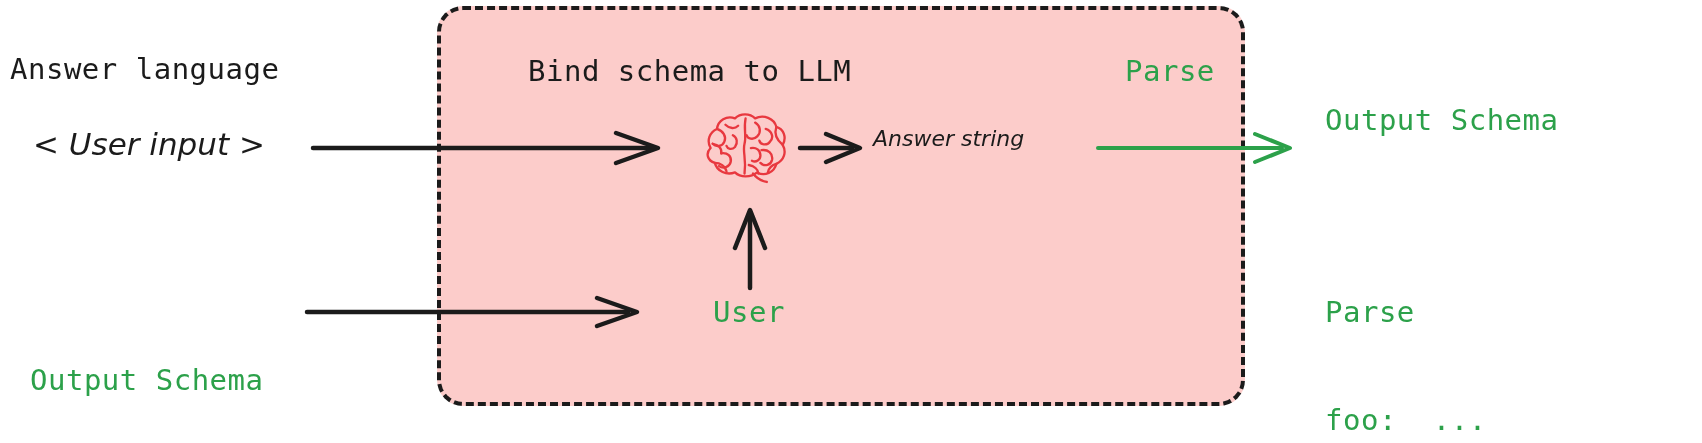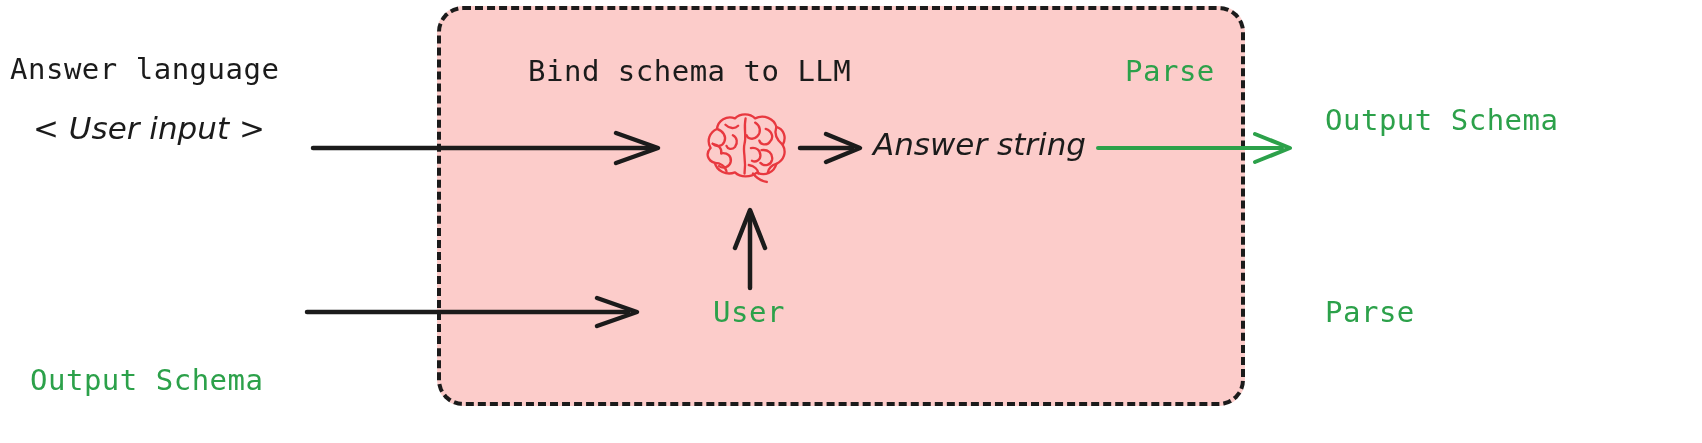--- a/index.html
+++ b/index.html
@@ -51,21 +51,21 @@
     color: #2ca14a;
   }
 
   #natural-language-label {
     left: 10px;
     top: 52px;
     font-size: 29px;
   }
   #user-input-text {
     left: 33px;
-    top: 110px;
+    top: 126px;
     font-size: 31px;
     font-weight: 500;
   }
 
   #input-schema-block {
     left: 30px;
     top: 290px;
     font-size: 29px;
     line-height: 36px;
   }
@@ -76,21 +76,21 @@
     font-size: 29px;
   }
   #parse-label {
     left: 1125px;
     top: 54px;
     font-size: 29px;
   }
   #answer-string-text {
     left: 873px;
     top: 126px;
-    font-size: 31px;
+    font-size: 22px;
     font-weight: 500;
   }
   #tool-label {
     left: 713px;
     top: 295px;
     font-size: 29px;
   }
 
   #output-schema-block {
     left: 1325px;
@@ -131,20 +131,21 @@
   <div class="abs mono green" id="parse-label">Parse</div>
 
   <div class="abs hand" id="answer-string-text">Answer string</div>
 
   <div class="abs mono green" id="tool-label">User</div>
 
   <div class="abs mono green" id="output-schema-block">
     <div>Output Schema</div>
     <span class="gap"></span>
     <div>Parse</div>
+    <div>foo:  ...</div>
     
   </div>
 
   <svg class="overlay" viewBox="0 0 1702 443">
 
     <g>
       <line x1="313" y1="148" x2="650" y2="148" stroke="#1b1b1b" stroke-width="4.5" stroke-linecap="round"></line>
       <polyline points="616,133 658,148 616,163" fill="none" stroke="#1b1b1b" stroke-width="4.5" stroke-linecap="round" stroke-linejoin="round"></polyline>
     </g>
 

